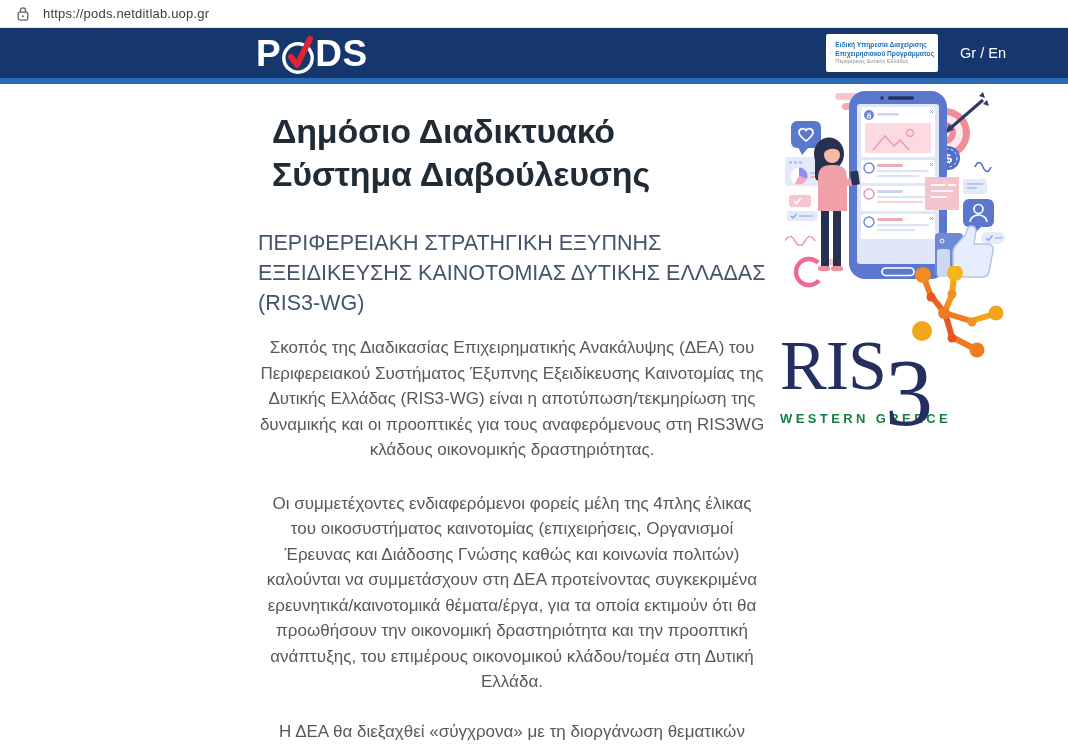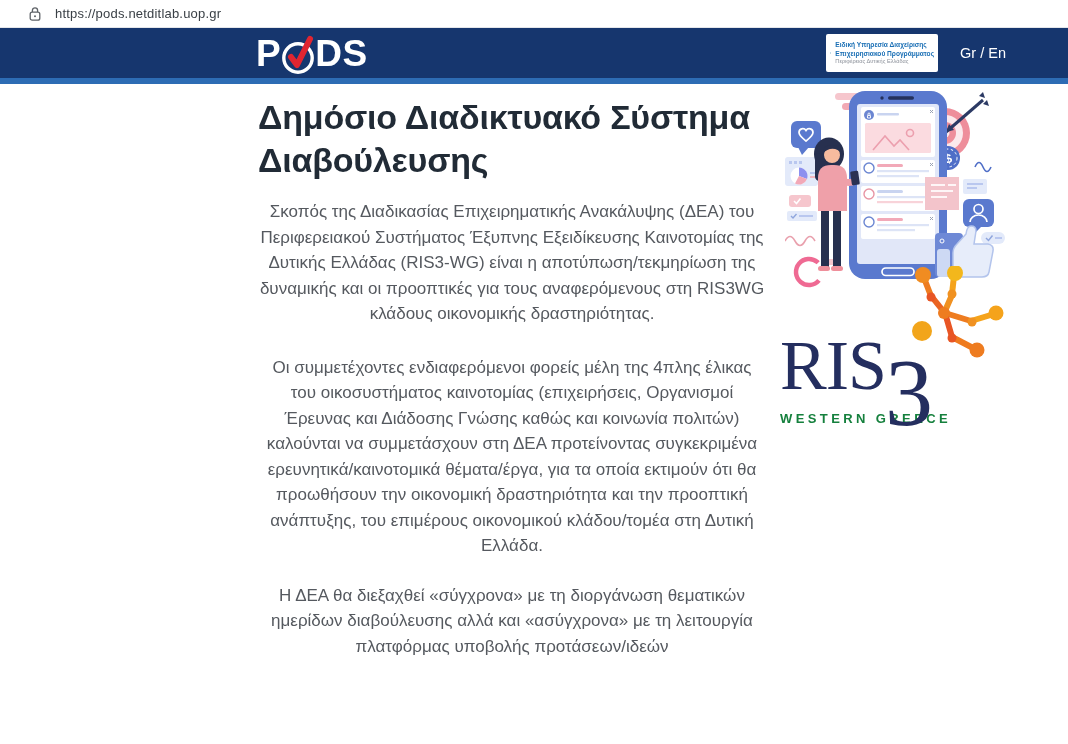--- a/index.html
+++ b/index.html
@@ -3,21 +3,21 @@
 <meta charset="utf-8">
 <style>
   html,body{margin:0;padding:0;}
   body{
     width:1068px;height:744px;overflow:hidden;background:#fff;position:relative;
     font-family:"Liberation Sans","DejaVu Sans",sans-serif;
   }
   
   .browser-bar{
     height:27px;background:#fff;border-bottom:1px solid #e4e6ea;
-    display:flex;align-items:center;padding-left:28px;gap:13px;
+    display:flex;align-items:center;padding-left:16px;gap:13px;
   }
   .lock-ic{flex:0 0 auto;display:block;}
   .url-text{font-size:13px;color:#3a4046;letter-spacing:.2px;}
   
   .site-header{height:50px;background:#16366e;position:relative;}
   .pods-logo{
     position:absolute;left:256px;top:4px;display:flex;align-items:center;
     color:#fff;font-weight:700;font-size:37px;letter-spacing:.5px;cursor:pointer;
   }
   .pods-logo svg{margin:0 -1px;}
@@ -29,21 +29,21 @@
   .badge-text{display:flex;flex-direction:column;line-height:1.25;}
   .badge-l1,.badge-l2{font-size:6.6px;font-weight:700;color:#1a6fb5;white-space:nowrap;}
   .badge-l3{font-size:5.6px;color:#8a8f98;white-space:nowrap;}
   .lang-switch{color:#fff;font-size:14.5px;cursor:pointer;white-space:nowrap;}
   .stripe{height:6px;background:#2d6cb4;}
   
   main{position:relative;height:660px;}
   .main-col{position:absolute;left:258px;top:12px;width:508px;}
   .page-title{
     font-size:34px;line-height:1.27;color:#212b36;font-weight:700;
-    margin:0;letter-spacing:-.2px;
+    margin:14px;letter-spacing:-.2px;
   }
   .subheading{font-size:21.5px;line-height:1.38;color:#44546a;font-weight:400;margin:0;}
   .sub1{margin-top:33px;}
   .sub2{margin-top:10px;}
   .body-par{font-size:17px;line-height:1.5;color:#55595f;margin:0;text-align:center;}
   .p1{margin-top:17px;}
   .p2{margin-top:28px;}
   .p3{margin-top:24px;}
   
   .right-col{position:absolute;left:772px;top:0;width:260px;height:660px;}
@@ -96,20 +96,21 @@
       </div>
     </div>
     <span class="lang-switch">Gr / En</span>
   </div>
 </header>
 <div class="stripe"></div>
 
 <main>
   <div class="main-col">
     <h1 class="page-title">Δημόσιο Διαδικτυακό Σύστημα Διαβούλευσης</h1>
+    <h2 class="subheading sub1">ΠΕΡΙΦΕΡΕΙΑΚΗ ΣΤΡΑΤΗΓΙΚΗ ΕΞΥΠΝΗΣ ΕΞΕΙΔΙΚΕΥΣΗΣ ΚΑΙΝΟΤΟΜΙΑΣ ΔΥΤΙΚΗΣ ΕΛΛΑΔΑΣ (RIS3-WG)</h2>
     <p class="body-par p1">Σκοπός της Διαδικασίας Επιχειρηματικής Ανακάλυψης (ΔΕΑ) του Περιφερειακού Συστήματος Έξυπνης Εξειδίκευσης Καινοτομίας της Δυτικής Ελλάδας (RIS3-WG) είναι η αποτύπωση/τεκμηρίωση της δυναμικής και οι προοπτικές για τους αναφερόμενους στη RIS3WG κλάδους οικονομικής δραστηριότητας.</p>
     <p class="body-par p2">Οι συμμετέχοντες ενδιαφερόμενοι φορείς μέλη της 4πλης έλικας του οικοσυστήματος καινοτομίας (επιχειρήσεις, Οργανισμοί Έρευνας και Διάδοσης Γνώσης καθώς και κοινωνία πολιτών) καλούνται να συμμετάσχουν στη ΔΕΑ προτείνοντας συγκεκριμένα ερευνητικά/καινοτομικά θέματα/έργα, για τα οποία εκτιμούν ότι θα προωθήσουν την οικονομική δραστηριότητα και την προοπτική ανάπτυξης, του επιμέρους οικονομικού κλάδου/τομέα στη Δυτική Ελλάδα.</p>
     <p class="body-par p3">Η ΔΕΑ θα διεξαχθεί «σύγχρονα» με τη διοργάνωση θεματικών ημερίδων διαβούλευσης αλλά και «ασύγχρονα» με τη λειτουργία πλατφόρμας υποβολής προτάσεων/ιδεών</p>
   </div>
 
   <aside class="right-col">
 
     <svg class="hero-svg" width="222" height="202" viewBox="0 0 222 202">
 
       <rect x="50" y="2" width="26" height="7" rx="3.5" fill="#f6c6cd"></rect>

